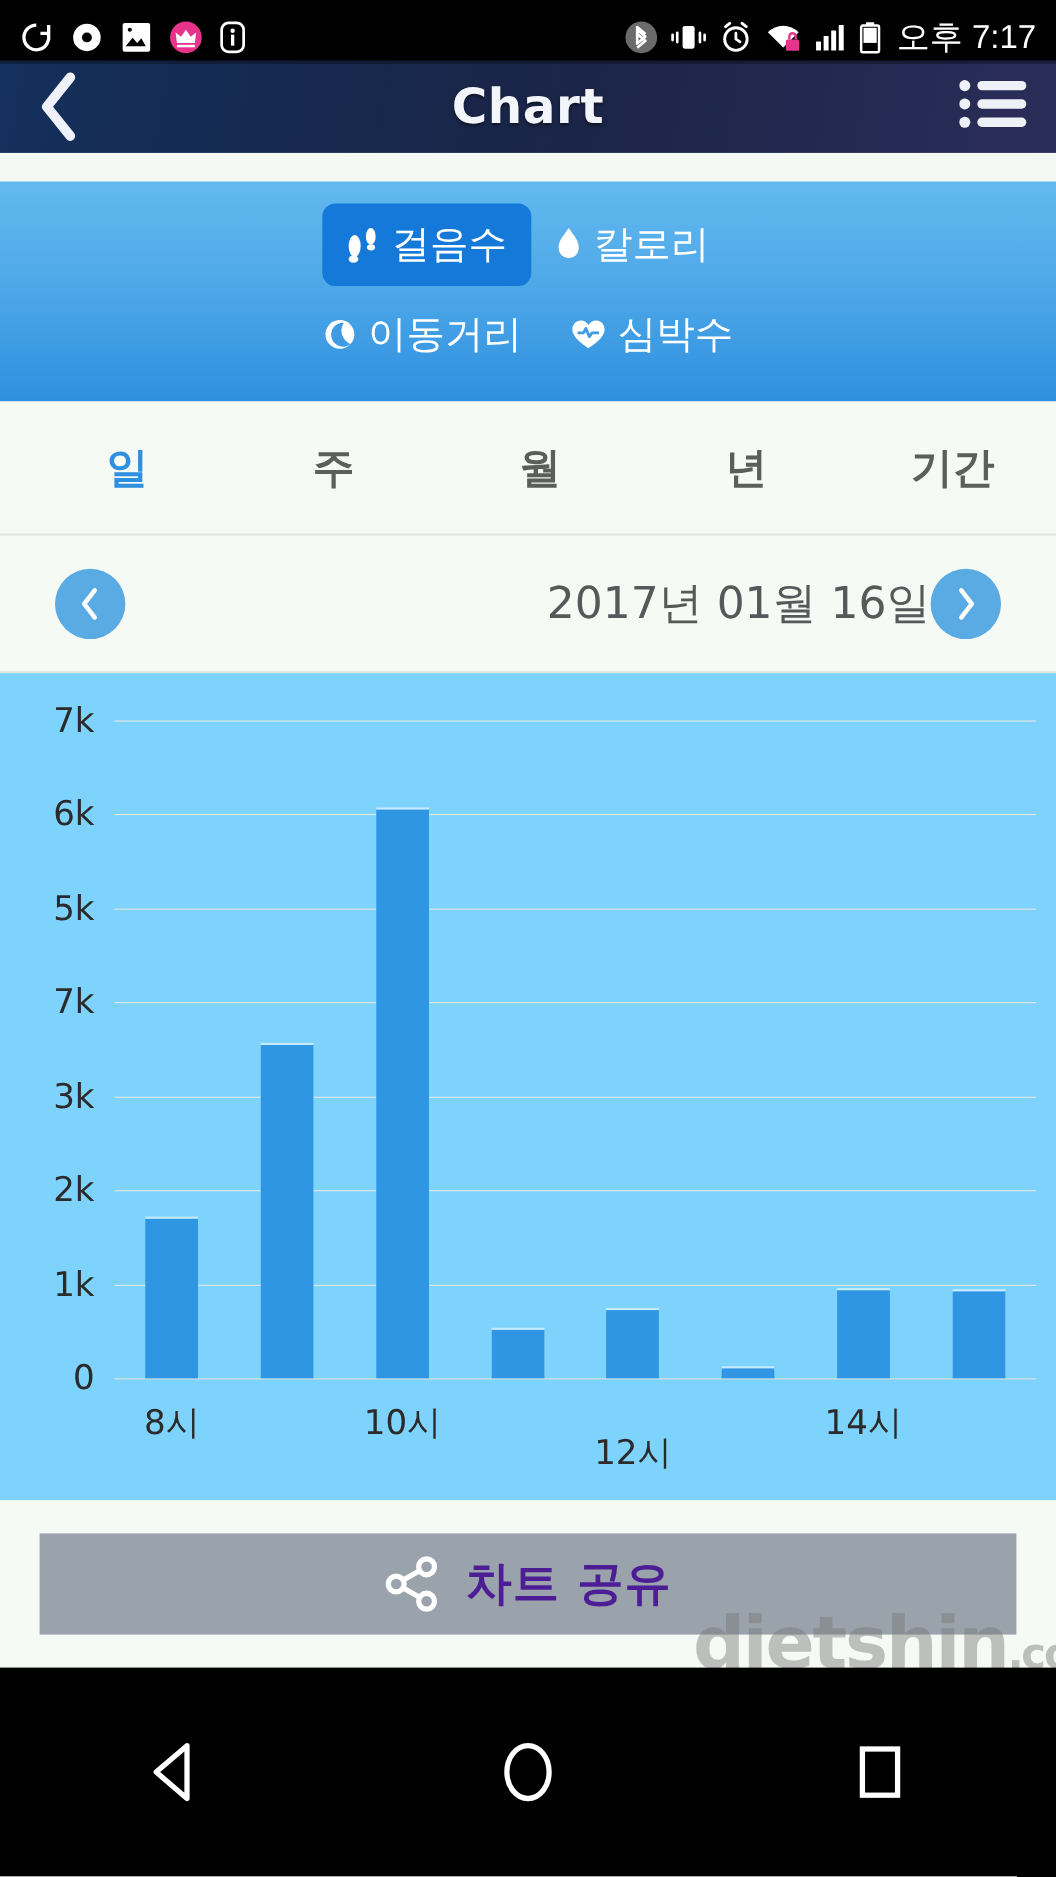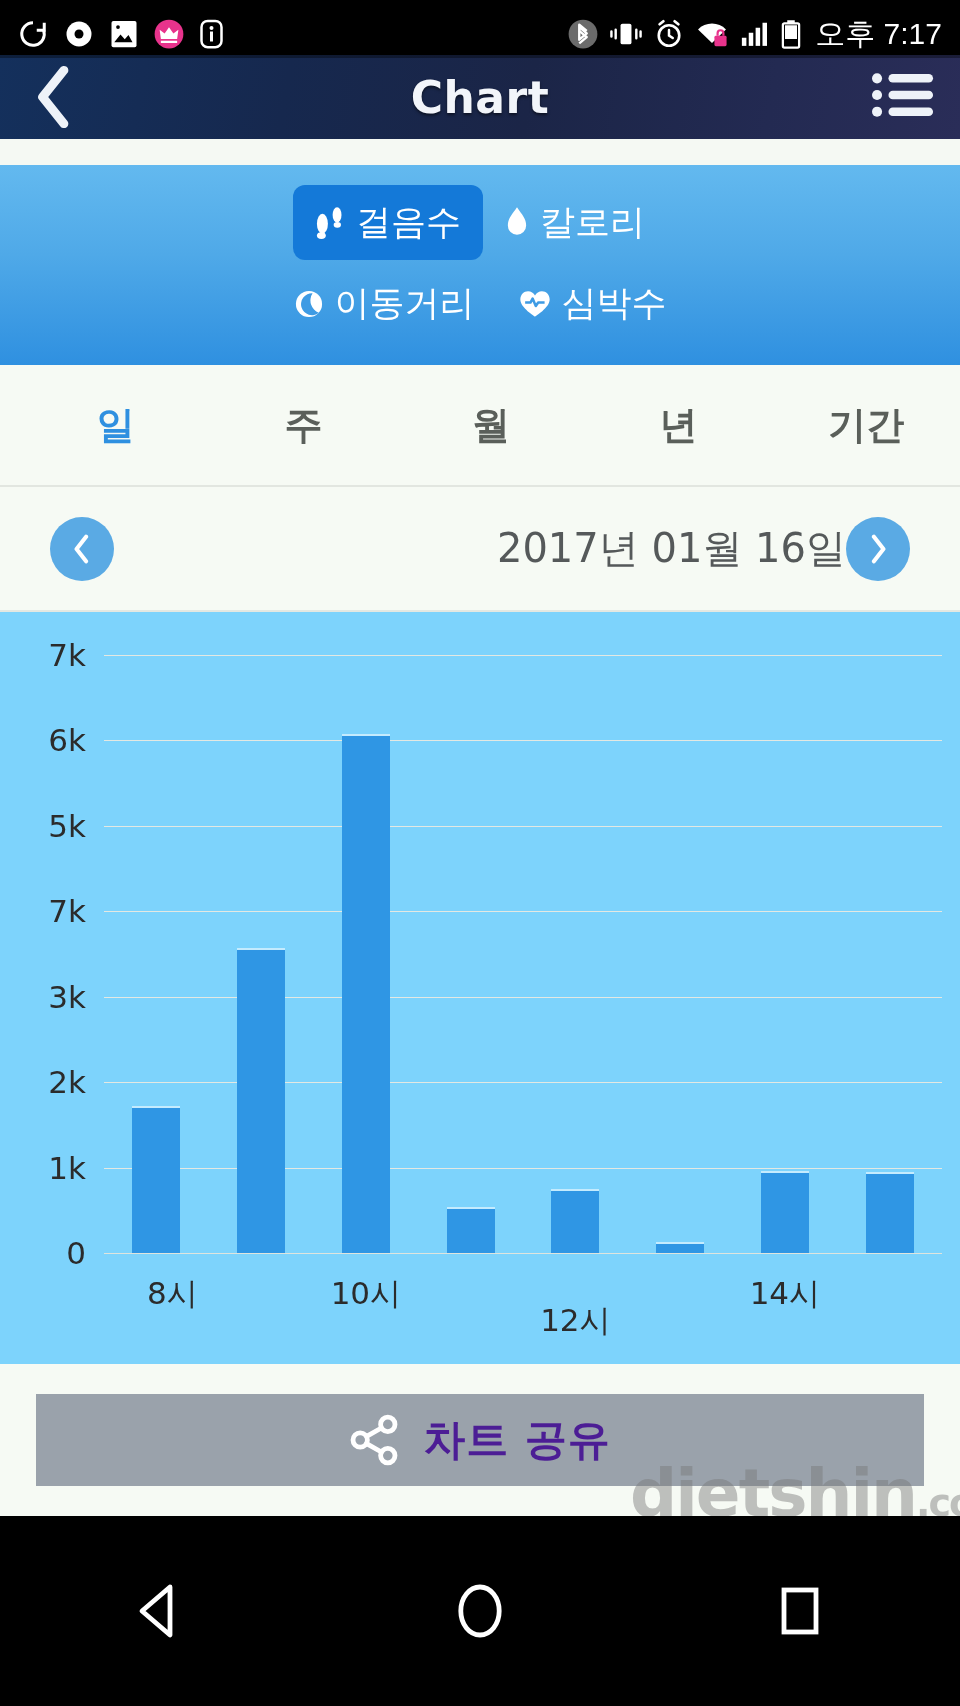--- a/index.html
+++ b/index.html
@@ -360,21 +360,21 @@
         <div class="gridline zero" style="top: 641px;"></div>
         <div class="ytick" style="top: 641px; right: 874px;">0</div>
         <div class="bar" title="8시: 1700" style="left: 132.282px; width: 48.185px; top: 495.771px; height: 145.229px; background: rgb(47, 150, 228);"></div>
         <div class="bar" title="9시: 3550" style="left: 237.032px; width: 48.185px; top: 337.729px; height: 303.271px; background: rgb(47, 150, 228);"></div>
         <div class="bar" title="10시: 6050" style="left: 341.783px; width: 48.185px; top: 124.157px; height: 516.843px; background: rgb(47, 150, 228);"></div>
         <div class="bar" title="11시: 520" style="left: 446.533px; width: 48.185px; top: 596.577px; height: 44.4229px; background: rgb(47, 150, 228);"></div>
         <div class="bar" title="12시: 730" style="left: 551.283px; width: 48.185px; top: 578.637px; height: 62.3629px; background: rgb(47, 150, 228);"></div>
         <div class="bar" title="13시: 100" style="left: 656.033px; width: 48.185px; top: 632.457px; height: 8.54286px; background: rgb(47, 150, 228);"></div>
         <div class="bar" title="14시: 940" style="left: 760.783px; width: 48.185px; top: 560.697px; height: 80.3029px; background: rgb(47, 150, 228);"></div>
         <div class="bar" title="15시: 930" style="left: 865.533px; width: 48.185px; top: 561.551px; height: 79.4486px; background: rgb(47, 150, 228);"></div>
-        <div class="xtick" style="left: 156.375px; top: 661px; margin-left: 16px;">8시</div>
+        <div class="xtick" style="left: 156.375px; top: 661px;">8시</div>
         <div class="xtick" style="left: 365.875px; top: 661px;">10시</div>
         <div class="xtick" style="left: 575.375px; top: 661px; margin-top: 27px;">12시</div>
         <div class="xtick" style="left: 784.875px; top: 661px;">14시</div>
       </div>
   </div>
 
   <div class="share-wrap">
     <div class="share-btn">
       <svg width="52" height="52" viewBox="0 0 26 26">
         <circle cx="19.4" cy="5.2" r="3.6" fill="none" stroke="#fff" stroke-width="2.4"></circle>

